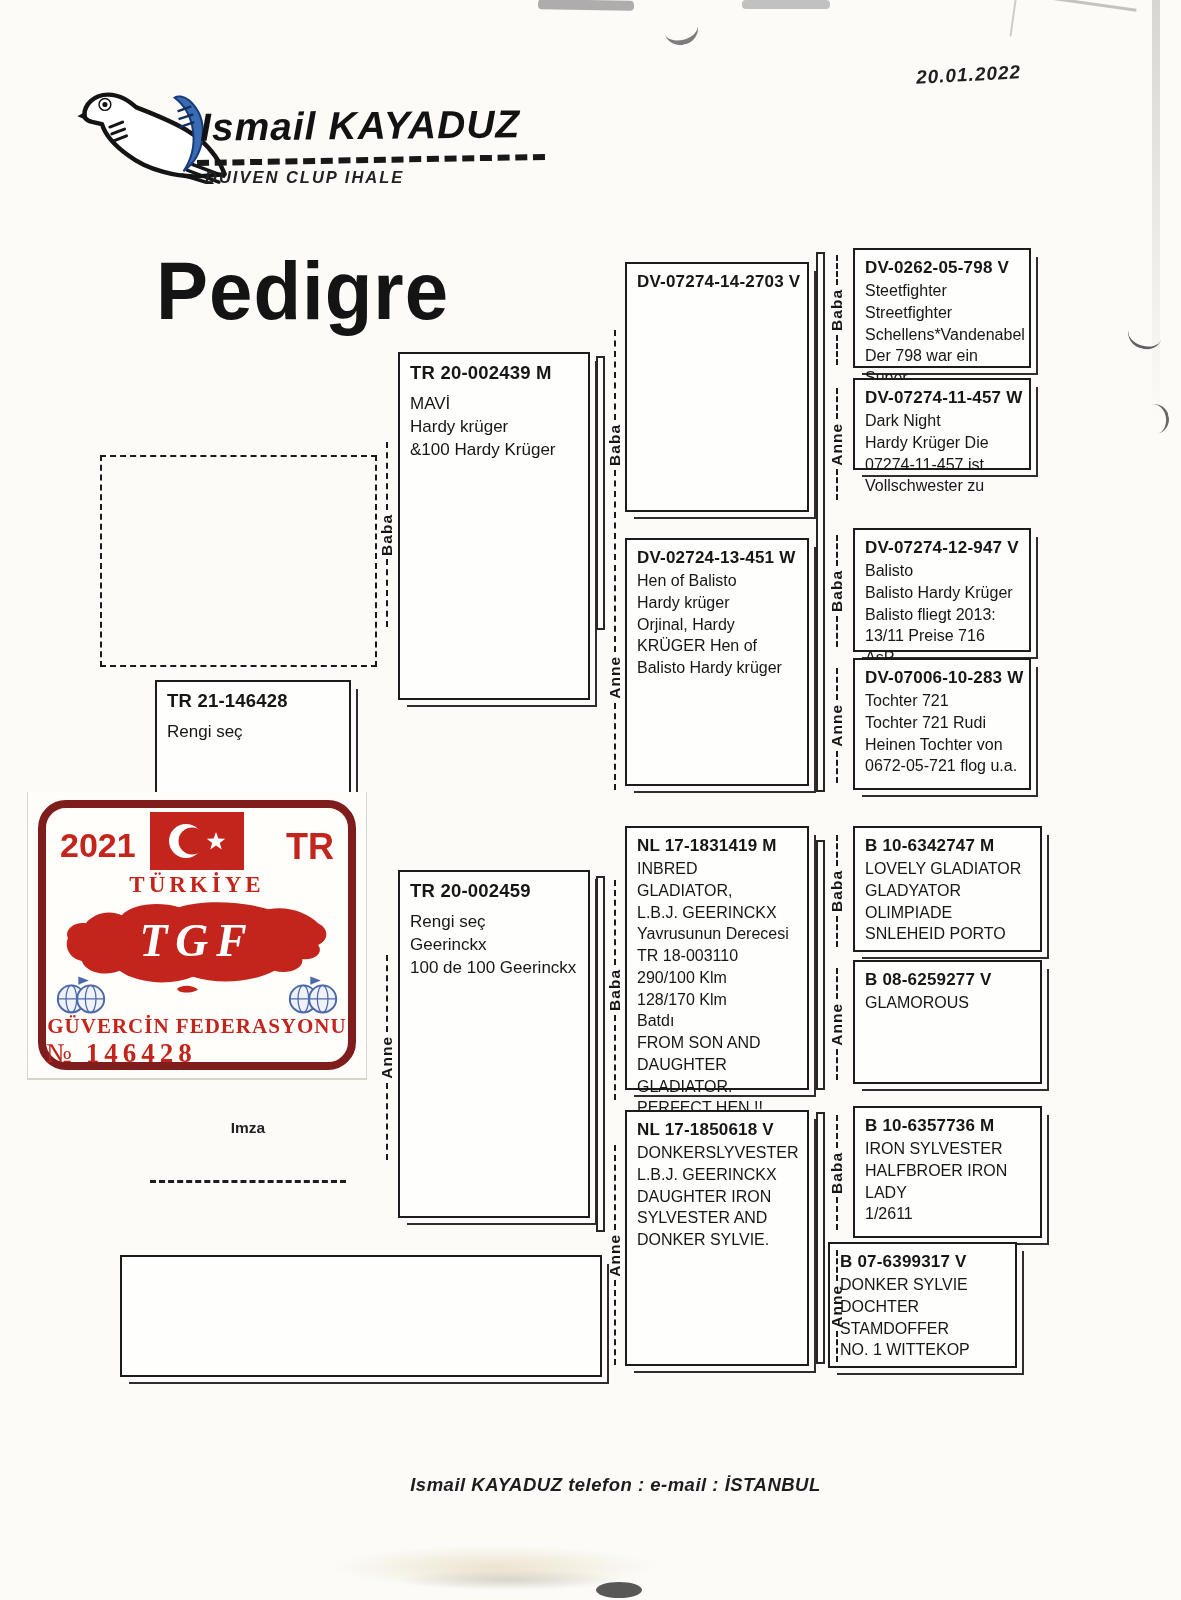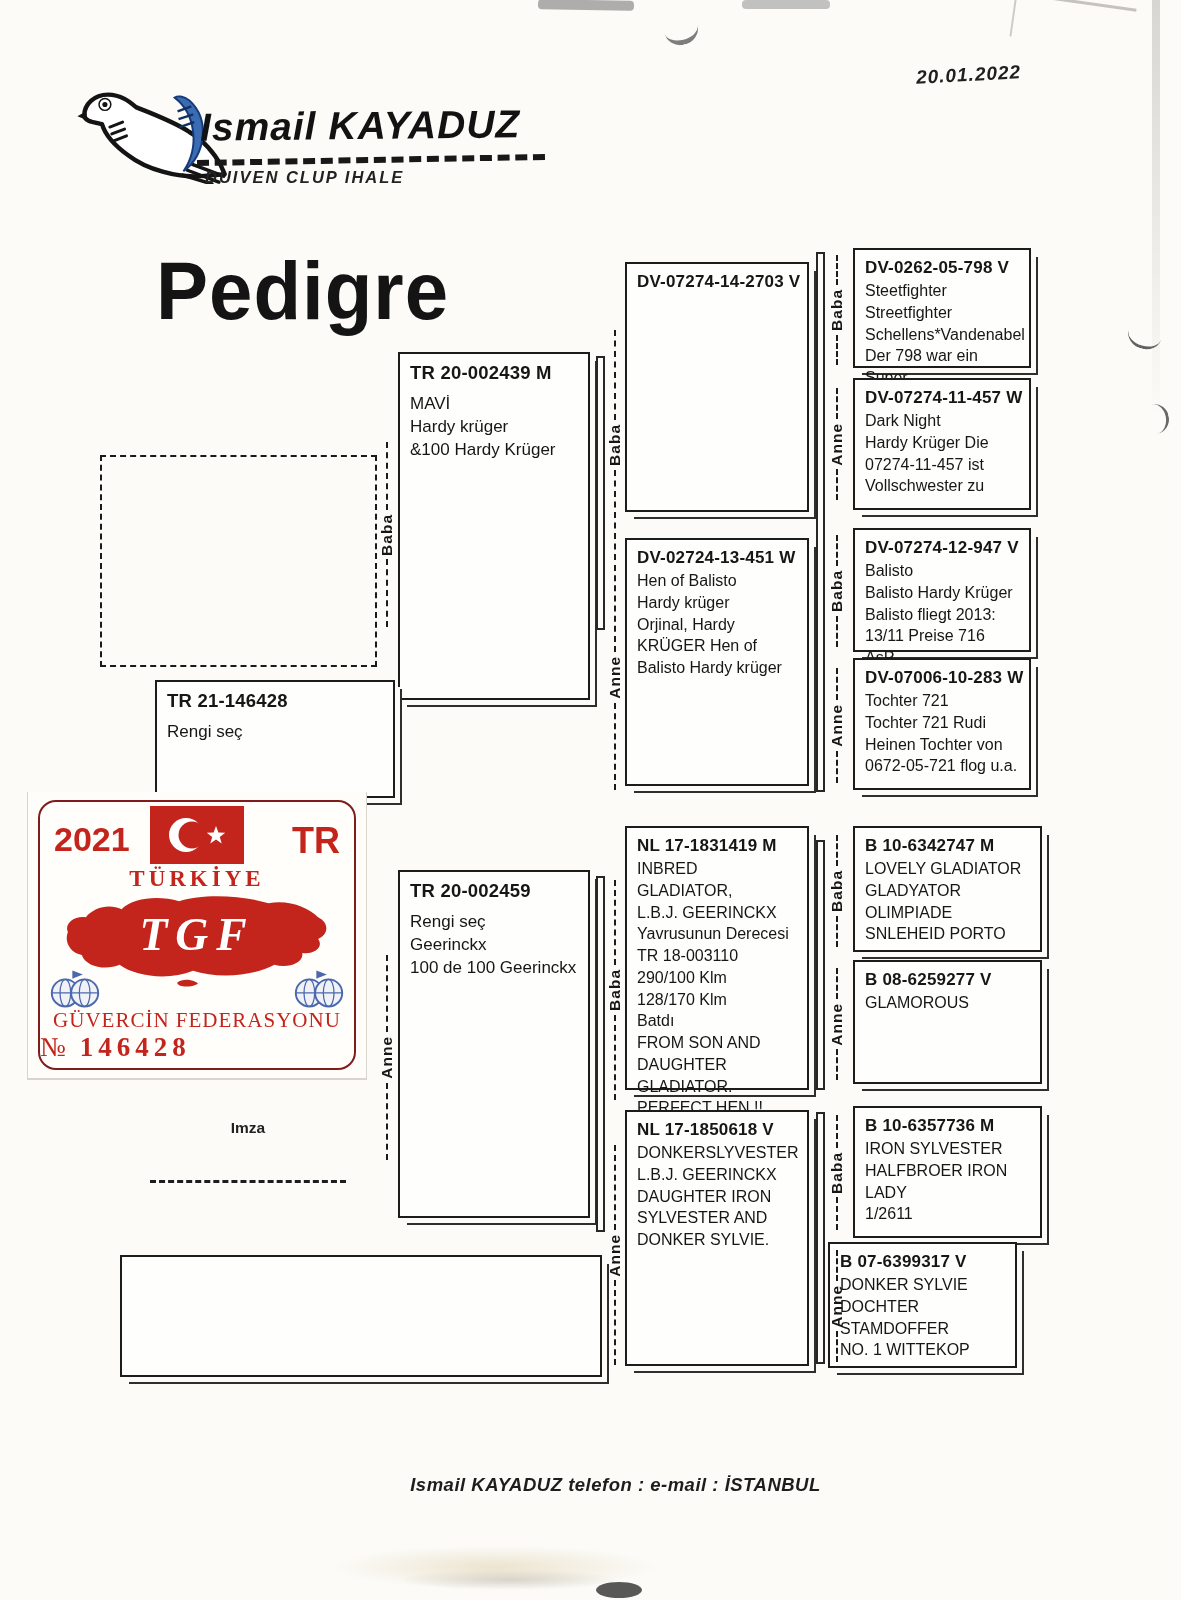--- a/index.html
+++ b/index.html
@@ -49,34 +49,34 @@
   
   #imza-line{position:absolute;left:150px;top:1180px;width:196px;border-top:3.5px dashed #1d1d1d;}
   #imza-label{position:absolute;left:150px;top:1119px;width:196px;text-align:center;font-size:15.5px;font-weight:bold;color:#222;}
   
   #footer-line{
     position:absolute;left:0;right:0;top:1474px;text-align:center;padding-left:50px;
     font-size:18.5px;font-style:italic;font-weight:bold;color:#1d1d1d;letter-spacing:.5px;
   }
   
   #sticker{position:absolute;left:28px;top:792px;width:338px;height:286px;background:#fefdfa;z-index:3;box-shadow:0 1px 0 1px #d8d5cd;}
-  #sticker-frame{position:absolute;left:10px;top:8px;right:10px;bottom:8px;border:2px solid #7f1d1d;border-radius:18px;background:#fffefb;}
+  #sticker-frame{position:absolute;left:10px;top:8px;right:10px;bottom:8px;border:8px solid #7f1d1d;border-radius:28px;background:#fffefb;}
   #st-year{position:absolute;left:14px;top:18px;font-size:34px;font-weight:bold;color:#c3251d;}
   #st-tr{position:absolute;right:14px;top:18px;font-size:36px;font-weight:bold;color:#c3251d;}
   #st-flag{position:absolute;left:50%;top:4px;transform:translateX(-50%);}
   #st-country{
     position:absolute;left:0;right:0;top:64px;text-align:center;
     font-family:"Liberation Serif",serif;font-weight:bold;font-size:23px;letter-spacing:4px;color:#c3251d;
   }
   #st-map{position:absolute;left:50%;top:88px;transform:translateX(-50%);}
   .globe{position:absolute;top:168px;width:58px;height:42px;opacity:.85;}
   #globe-left{left:6px;} #globe-right{right:6px;}
   #st-org{
     position:absolute;left:0;right:0;top:206px;text-align:center;
-    font-family:"Liberation Serif",serif;font-weight:normal;font-size:21px;letter-spacing:1px;color:#c3251d;
+    font-family:"Liberation Serif",serif;font-weight:bold;font-size:21px;letter-spacing:1px;color:#c3251d;
   }
   #st-reg{
     position:absolute;left:0;right:0;top:230px;text-align:left;
     font-family:"Liberation Serif",serif;font-size:27px;color:#c3251d;
   }
   #st-reg .num{letter-spacing:5px;margin-left:14px;font-weight:bold;}
   
   .artifact{position:absolute;pointer-events:none;}
   #a-top1{left:538px;top:0;width:96px;height:10px;background:#6d6d6d;opacity:.55;border-radius:4px;transform:rotate(1deg);}
   #a-top2{left:664px;top:14px;width:34px;height:26px;border-bottom:5px solid #3a3a3a;border-radius:50%;opacity:.65;transform:rotate(-14deg);}
@@ -108,21 +108,21 @@
   </svg>
   <div id="brand-name">Ismail KAYADUZ</div>
   <div id="brand-underline"></div>
   <div id="brand-sub">DUIVEN CLUP IHALE</div>
   <div id="doc-date">20.01.2022</div>
 
   <div id="doc-title">Pedigre</div>
 
   <div id="photo-box"></div>
 
-  <div class="pbox big gap" style="left:155px;top:680px;width:240px;height:118px;z-index:1">
+  <div class="pbox big gap" style="left:155px;top:680px;width:196px;height:118px;z-index:1">
     <div class="ring">TR 21-146428</div>
     <div class="blines">Rengi seç</div>
   </div>
 
   <div id="sticker">
     <div id="sticker-frame">
       <div id="st-year">2021</div>
       <div id="st-tr">TR</div>
       <svg id="st-flag" width="94" height="58" viewBox="0 0 94 58">
         <rect x="0" y="0" width="94" height="58" fill="#c3251d"></rect>
@@ -207,21 +207,21 @@
 DONKER SYLVIE.</div>
   </div>
 
   <div class="pbox" style="left:853px;top:248px;width:178px;height:120px">
     <div class="ring">DV-0262-05-798 V</div>
     <div class="blines">Steetfighter
 Streetfighter
 Schellens*Vandenabel
 Der 798 war ein Super</div>
   </div>
-  <div class="pbox" style="left:853px;top:378px;width:178px;height:132px">
+  <div class="pbox" style="left:853px;top:378px;width:178px;height:92px">
     <div class="ring">DV-07274-11-457 W</div>
     <div class="blines">Dark Night
 Hardy Krüger Die
 07274-11-457 ist
 Vollschwester zu</div>
   </div>
   <div class="pbox" style="left:853px;top:528px;width:178px;height:124px">
     <div class="ring">DV-07274-12-947 V</div>
     <div class="blines">Balisto
 Balisto Hardy Krüger

